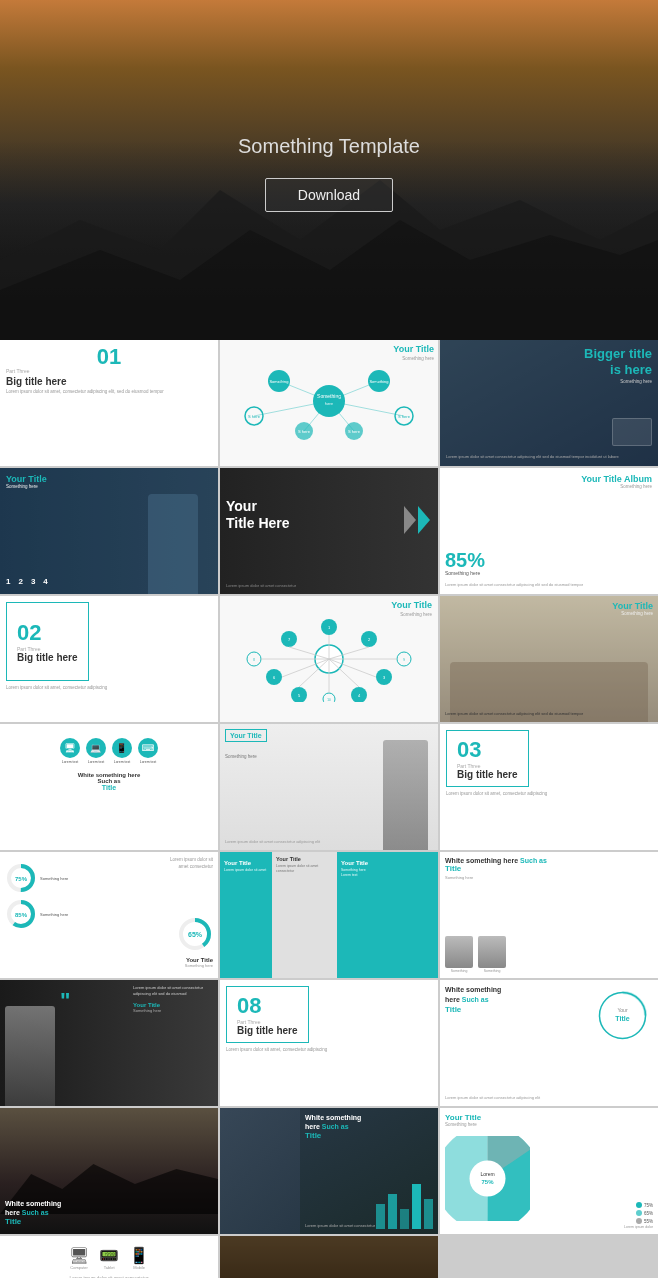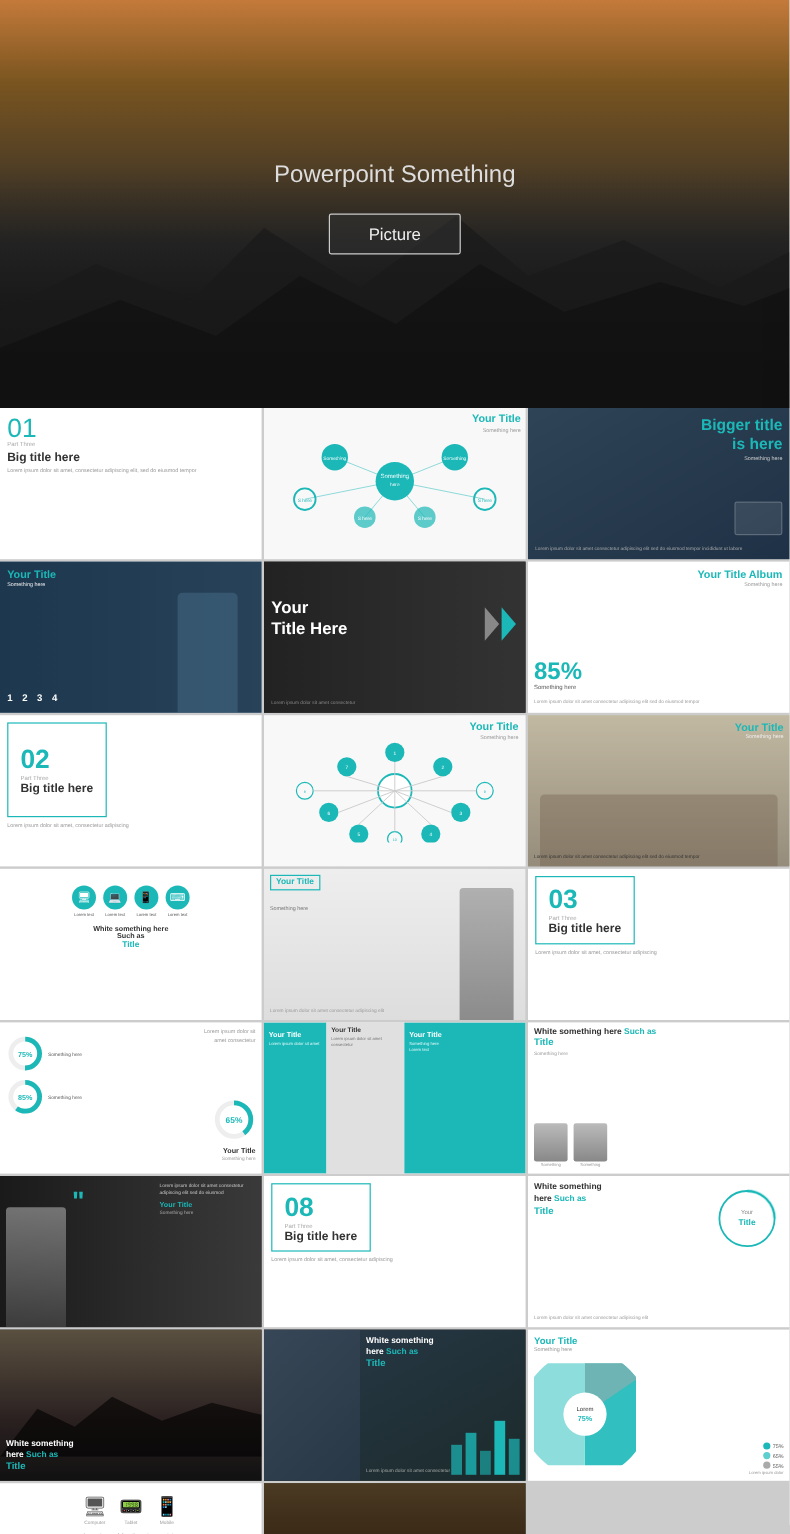--- a/index.html
+++ b/index.html
@@ -78,21 +78,21 @@
     .slide-inner {
       width: 100%;
       height: 100%;
       padding: 6px;
       font-size: 5.5px;
       position: relative;
       overflow: hidden;
     }
 
     
-    .s1 .num { font-size: 22px; color: #1cb8b8; font-weight: normal; line-height: 1; }
+    .s1 .num { font-size: 22px; color: #1cb8b8; font-weight: bold; line-height: 1; text-align: center; }
     .s1 .part { font-size: 5px; color: #aaa; }
     .s1 .big-title { font-size: 10px; font-weight: bold; color: #333; margin: 2px 0; }
     .s1 .lorem { font-size: 4.5px; color: #999; line-height: 1.4; }
 
     
     .s2 { background: #f8f8f8; }
 
     
     .s7 .num { font-size: 22px; color: #1cb8b8; font-weight: bold; }
     .s7 .part { font-size: 5px; color: #aaa; }
@@ -114,22 +114,22 @@
 </head>
 <body>
 
 <div class="hero">
   <div class="hero-mountain"></div>
 
   <svg style="position:absolute;bottom:0;left:0;width:100%;height:180px;opacity:0.7" viewBox="0 0 658 180" preserveAspectRatio="none">
     <polygon points="0,180 0,100 80,60 160,90 220,30 300,80 380,20 440,70 520,40 600,80 658,50 658,180" fill="#1a1a1a"></polygon>
     <polygon points="0,180 0,130 100,90 180,120 250,70 330,110 400,60 470,100 550,75 620,95 658,80 658,180" fill="#111"></polygon>
   </svg>
-  <p class="hero-subtitle">Powerpoint Something</p>
-  <button class="download-btn">Picture</button>
+  <p class="hero-subtitle">Something Template</p>
+  <button class="download-btn">Download</button>
 </div>
 
 <div class="slides-grid">
 
   <div class="slide s1">
     <div class="slide-inner">
       <div class="num teal">01</div>
       <div class="part">Part Three</div>
       <div class="big-title">Big title here</div>
       <div class="lorem">Lorem ipsum dolor sit amet, consectetur adipiscing elit, sed do eiusmod tempor</div>

